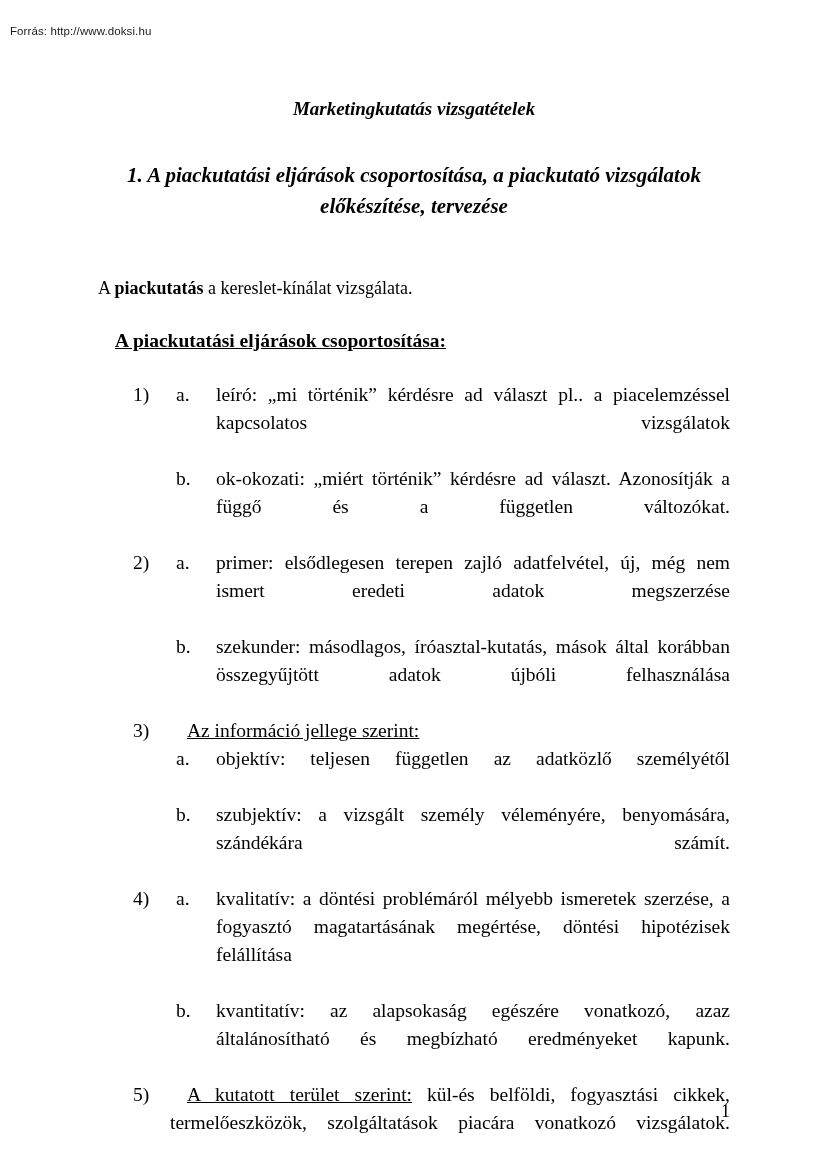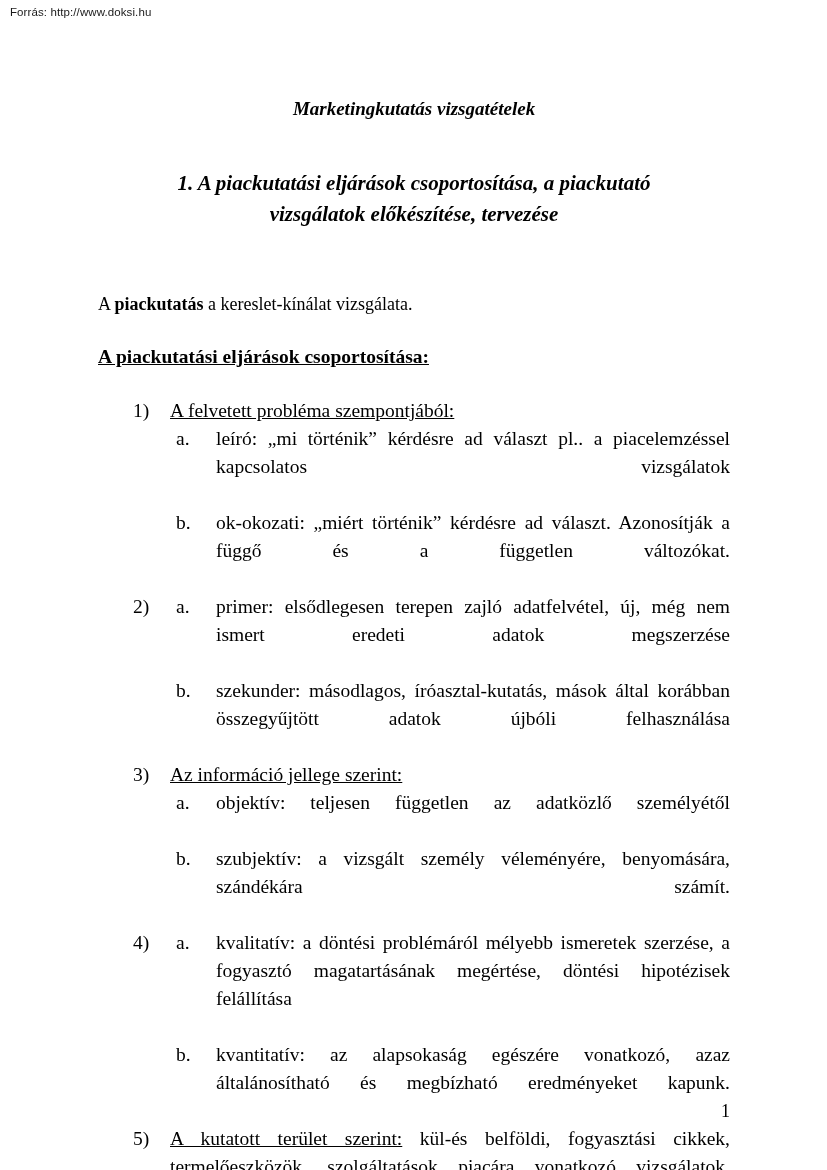--- a/index.html
+++ b/index.html
@@ -17,21 +17,21 @@
     overflow: hidden;
     font-family: "Liberation Serif", "DejaVu Serif", serif;
     color: #000000;
     box-sizing: border-box;
   }
 
   
   .source-header {
     position: absolute;
     left: 10px;
-    top: 5px;
+    top: 24px;
     font-family: "Liberation Sans", "DejaVu Sans", sans-serif;
     font-size: 11.5px;
     line-height: 14px;
     color: #1a1a1a;
     letter-spacing: 0.1px;
     white-space: nowrap;
   }
 
   
   .content {
@@ -50,21 +50,21 @@
     line-height: 28px;
     margin: 0;
   }
 
   .doc-subtitle {
     font-size: 21px;
     font-weight: bold;
     font-style: italic;
     text-align: center;
     line-height: 31px;
-    margin: 12px;
+    margin: 4px;
     padding-top: 33px;
     padding-left: 22px;
     padding-right: 22px;
   }
 
   
   .lead-para {
     font-size: 18px;
     line-height: 28px;
     margin: 0;
@@ -75,20 +75,21 @@
     font-size: 19.5px;
     font-weight: bold;
     line-height: 28px;
     margin: 0;
     padding-top: 25px;
   }
 
   .section-heading .u,
   .u {
     text-decoration: underline;
+    margin-left: 17px;
   }
 
   strong.b {
     font-weight: bold;
   }
 
   
   .num-list {
     margin: 0;
     padding: 0;
@@ -192,21 +193,20 @@
 
     <h2 class="doc-subtitle">1. A piackutatási eljárások csoportosítása, a piackutató vizsgálatok előkészítése, tervezése</h2>
 
     <p class="lead-para"><span>A </span><strong class="b">piackutatás</strong><span> a kereslet-kínálat vizsgálata.</span></p>
 
     <p class="section-heading"><span class="u">A piackutatási eljárások csoportosítása:</span></p>
 
     <ol class="num-list" id="num-list">
         <li class="num-item">
           <span class="marker">1)</span>
-          <span class="num-head"><span class="u">A felvetett probléma szempontjából:</span></span>
           <ol class="alpha-list">
             <li class="alpha-item">
               <span class="marker">a.</span>
               <span class="txt">leíró: „mi történik” kérdésre ad választ pl.. a piacelemzéssel kapcsolatos vizsgálatok</span>
             </li>
             <li class="alpha-item">
               <span class="marker">b.</span>
               <span class="txt">ok-okozati: „miért történik” kérdésre ad választ. Azonosítják a függő és a független változókat.</span>
             </li>
           </ol>

